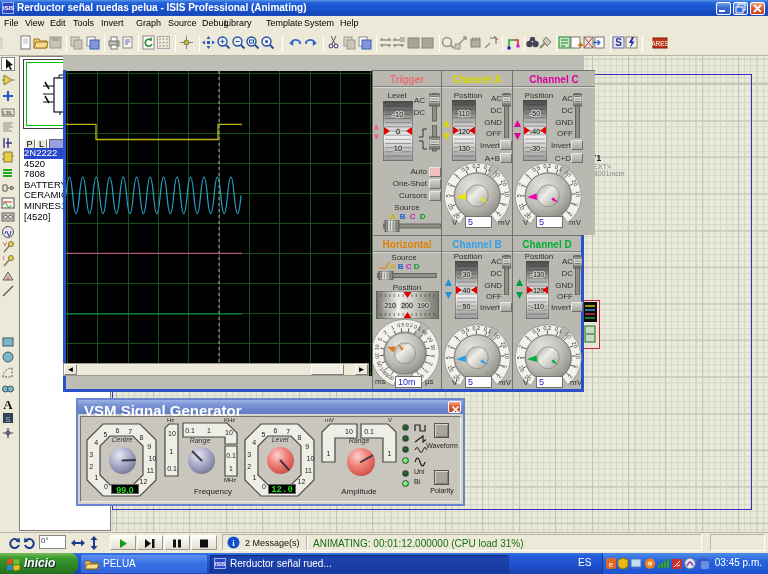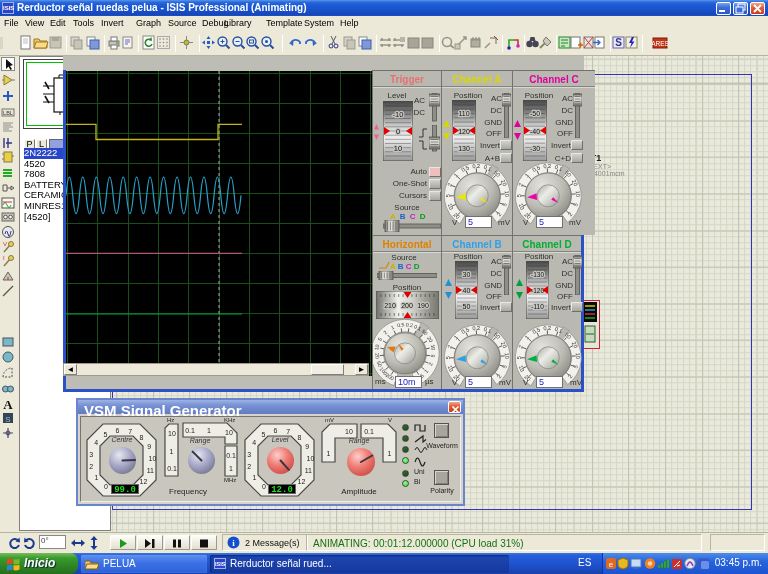--- a/index.html
+++ b/index.html
@@ -1021,21 +1021,21 @@
         <text x="63.3" y="29.2" font-size="7" fill="#222" text-anchor="middle">9</text>
         <text x="66.5" y="41.2" font-size="7" fill="#222" text-anchor="middle">10</text>
         <text x="64.4" y="53.4" font-size="7" fill="#222" text-anchor="middle">11</text>
         <text x="57.4" y="63.7" font-size="7" fill="#222" text-anchor="middle">12</text>
       </svg>
       <div style="position:absolute;left:18px;top:36px;width:52px;text-align:center;font-size:7px;font-style:italic;color:#333">Centre</div>
       <svg style="position:absolute;left:29.5px;top:46.0px" width="29" height="29">
         <circle cx="14.5" cy="14.5" r="13.5" fill="url(#knblue)"></circle>
         <line x1="14.5" y1="14.5" x2="27.0" y2="14.1" stroke="#3A3640" stroke-width="2" stroke-linecap="round"></line>
       </svg>
-      <div style="position:absolute;left:33px;top:84px;width:28px;height:10px;background:#000;border:1px solid #666;color:#22DD22;font-size:9px;font-weight:bold;text-align:center;line-height:10px;font-family:Liberation Mono, monospace">99.0</div>
+      <div style="position:absolute;left:33px;top:84px;width:28px;height:10px;background:#000;border:1px solid #666;color:#22DD22;font-size:9px;font-weight:bold;text-align:center;line-height:10px;font-family:Liberation Sans, sans-serif">99.0</div>
       <svg style="position:absolute;left:85px;top:18px" width="78" height="62">
         <path d="M6 6 H15 V58 H2 V10 Z" fill="#EEEDE6" stroke="#4A4A44" stroke-width="1.2"></path>
         <path d="M20 5 H64 L74 15 V26 H62 V19 H20 Z" fill="#EEEDE6" stroke="#4A4A44" stroke-width="1.2"></path>
         <path d="M62 28 H74 V58 H62 Z" fill="#EEEDE6" stroke="#4A4A44" stroke-width="1.2"></path>
         <text x="9" y="18" font-size="7" fill="#222" text-anchor="middle">10</text>
         <text x="8.5" y="36" font-size="7" fill="#222" text-anchor="middle">1</text>
         <text x="9" y="53" font-size="7" fill="#222" text-anchor="middle">0.1</text>
         <text x="27" y="15" font-size="7" fill="#222" text-anchor="middle">0.1</text>
         <text x="46" y="15" font-size="7" fill="#222" text-anchor="middle">1</text>
         <text x="66" y="17" font-size="7" fill="#222" text-anchor="middle">10</text>
@@ -1043,21 +1043,21 @@
         <text x="68" y="53" font-size="7" fill="#222" text-anchor="middle">1</text>
       </svg>
       <div style="position:absolute;left:89px;top:17px;font-size:6px;color:#222;">Hz</div>
       <div style="position:absolute;left:146px;top:17px;font-size:6px;color:#222;">KHz</div>
       <div style="position:absolute;left:146px;top:77px;font-size:6px;color:#222;">MHz</div>
       <div style="position:absolute;left:102.0px;top:37px;font-size:7px;color:#333;font-style:italic;width:40px;text-align:center;">Range</div>
       <svg style="position:absolute;left:108.5px;top:45.5px" width="29" height="29">
         <circle cx="14.5" cy="14.5" r="13.5" fill="url(#knblue)"></circle>
         <line x1="14.5" y1="14.5" x2="5.6" y2="5.6" stroke="#3A3640" stroke-width="2" stroke-linecap="round"></line>
       </svg>
-      <div style="position:absolute;left:80px;top:87px;font-size:8px;color:#222;width:60px;text-align:center;">Frequency</div>
+      <div style="position:absolute;left:105px;top:87px;font-size:8px;color:#222;width:60px;text-align:center;">Frequency</div>
       <svg style="position:absolute;left:166px;top:20px" width="73" height="80">
         <path d="M17 4 H54 L70 20 V60 L54 76 H17 L1 60 V20 Z M24 16 H47 L57 26 V55 L47 65 H24 L14 55 V26 Z" fill="#EEEDE6" stroke="#4A4A44" stroke-width="1.2" fill-rule="evenodd"></path>
         <text x="20.0" y="68.5" font-size="7" fill="#222" text-anchor="middle">0</text>
         <text x="10.5" y="60.2" font-size="7" fill="#222" text-anchor="middle">1</text>
         <text x="5.2" y="49.0" font-size="7" fill="#222" text-anchor="middle">2</text>
         <text x="5.1" y="36.6" font-size="7" fill="#222" text-anchor="middle">3</text>
         <text x="10.1" y="25.3" font-size="7" fill="#222" text-anchor="middle">4</text>
         <text x="19.4" y="16.9" font-size="7" fill="#222" text-anchor="middle">5</text>
         <text x="31.5" y="12.8" font-size="7" fill="#222" text-anchor="middle">6</text>
         <text x="44.2" y="13.7" font-size="7" fill="#222" text-anchor="middle">7</text>

